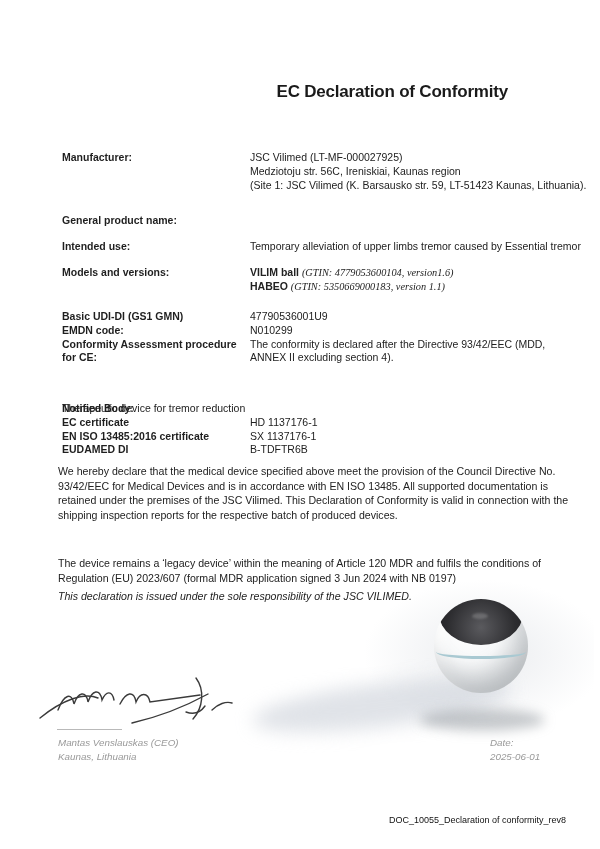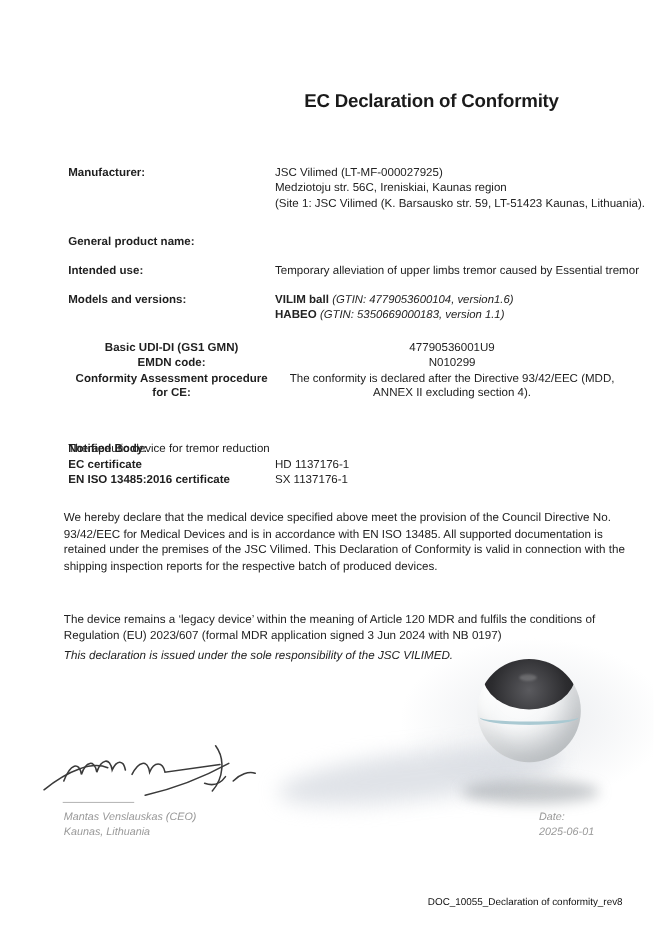--- a/index.html
+++ b/index.html
@@ -14,24 +14,24 @@
   }
   .row{display:flex;align-items:flex-start;}
   .lbl{width:188px;flex:0 0 188px;font-weight:bold;font-size:10.5px;line-height:13.8px;color:#1f1f1f;}
   .val{flex:1;font-size:10.5px;line-height:13.8px;color:#222;}
   .nowrap{white-space:nowrap;}
   .abs{position:absolute;left:62px;width:510px;}
   .mf{top:151px;}
   .pn{top:214px;flex-direction:column;}
   .iu{top:240px;}
   .mv{top:266px;}
-  .udi{top:310px;text-align:center;}
+  .udi{top:310px;}
   .nb{top:402px;}
   .model-name{font-weight:bold;}
-  .model-detail{font-style:italic;font-family:Liberation Sans, sans-serif;font-size:10.3px;}
+  .model-detail{font-style:italic;font-family:Liberation Serif, serif;font-size:10.3px;}
   .para{
     position:absolute;left:58px;width:512px;
     font-size:10.6px;line-height:14.6px;color:#222;
   }
   .p1{top:464px;}
   .p2{top:556px;}
   .p3{top:589px;font-style:italic;}
   
   .photo{
     position:absolute;left:322px;top:575px;width:272px;height:198px;
@@ -131,20 +131,24 @@
     <div class="lbl">Notified Body:</div>
   </div>
   <div class="row">
     <div class="lbl">EC certificate</div>
     <div class="val nowrap">HD 1137176-1</div>
   </div>
   <div class="row">
     <div class="lbl">EN ISO 13485:2016 certificate</div>
     <div class="val nowrap">SX 1137176-1</div>
   </div>
+  <div class="row">
+    <div class="lbl">EUDAMED DI</div>
+    <div class="val nowrap">B-TDFTR6B</div>
+  </div>
 </div>
 
 <div class="para p1">We hereby declare that the medical device specified above meet the provision of the Council Directive No. 93/42/EEC for Medical Devices and is in accordance with EN ISO 13485. All supported documentation is retained under the premises of the JSC Vilimed. This Declaration of Conformity is valid in connection with the shipping inspection reports for the respective batch of produced devices.</div>
 <div class="para p2">The device remains a ‘legacy device’ within the meaning of Article 120 MDR and fulfils the conditions of Regulation (EU) 2023/607 (formal MDR application signed 3 Jun 2024 with NB 0197)</div>
 <div class="para p3">This declaration is issued under the sole responsibility of the JSC VILIMED.</div>
 
 <div class="photo">
   <div class="swoosh-shadow"></div>
   <div class="ball-shadow"></div>
   <div class="sphere">

